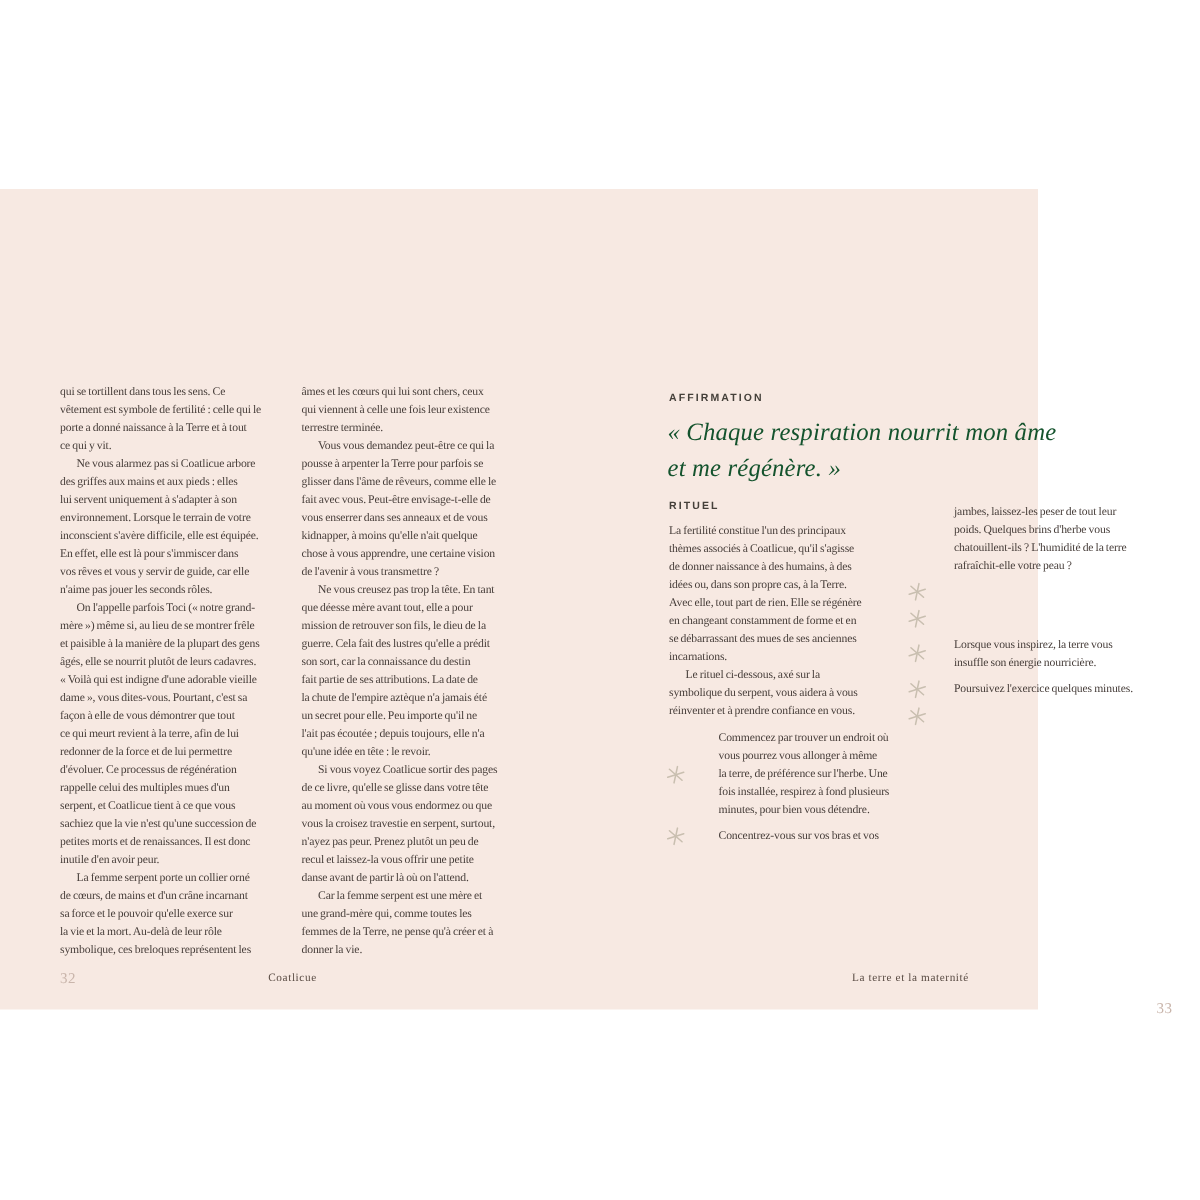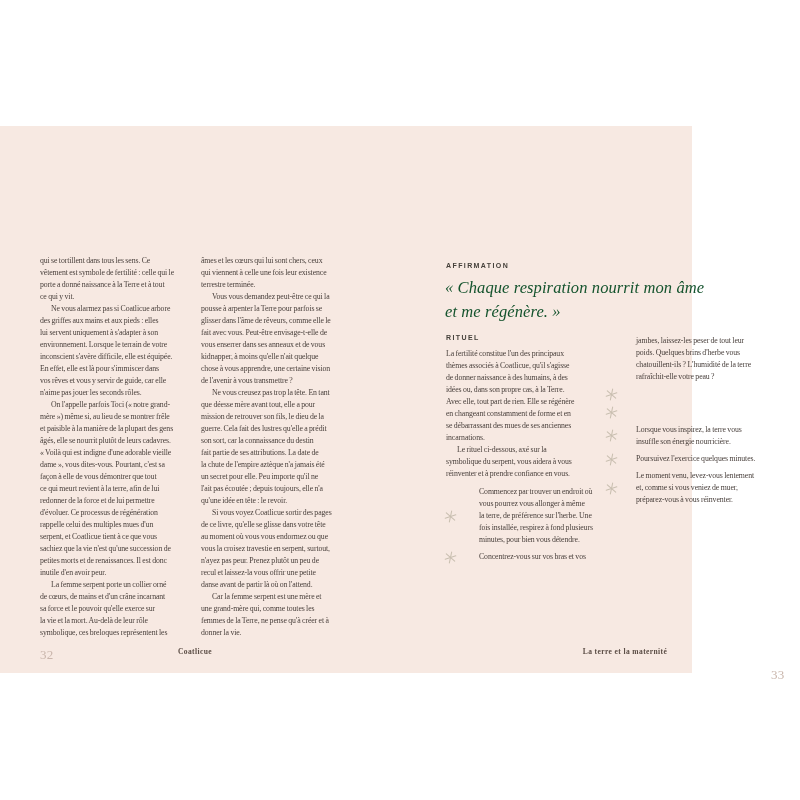--- a/index.html
+++ b/index.html
@@ -29,26 +29,25 @@
     color:#14532d;white-space:nowrap;letter-spacing:0.1px;
   }
   .step{display:flex;align-items:center;gap:13px;}
   .step-gap{margin-top:4.5px;}
   .steps-col1 .star-cell{width:22px;}
   .steps-col2 .star-cell{width:18px;}
   .star-cell{flex:0 0 auto;padding-top:0.5px;}
   .star-cell svg{display:block;}
   .step-lines{flex:0 0 auto;}
   .footer-page{
-    position:absolute;font-size:13px;color:#c9b5ab;letter-spacing:0.3px;
+    position:absolute;font-size:10px;color:#c9b5ab;letter-spacing:0.3px;
   }
   .footer-title{
     position:absolute;font-size:7.5px;color:#5a4c44;text-align:center;
     letter-spacing:0.4px;
-    font-weight:bold;
   }
 </style>
 </head>
 <body>
 
 <div class="spread">
 
   <div class="col" style="left:40px;top:129px;">
       <div class="line">qui se tortillent dans tous les sens. Ce</div>
       <div class="line">vêtement est symbole de fertilité : celle qui le</div>
@@ -243,24 +242,19 @@
       <div class="step step-gap">
         <div class="star-cell">
   <svg width="13" height="13" viewBox="0 0 20 20">
     <g stroke="#c9bfb0" stroke-width="1.6" stroke-linecap="round" transform="rotate(12 10 10)">
       <line x1="10" y1="1.5" x2="10" y2="18.5"></line>
       <line x1="2.5" y1="5.8" x2="17.5" y2="14.2"></line>
       <line x1="17.5" y1="5.8" x2="2.5" y2="14.2"></line>
     </g>
   </svg>
 </div>
-        <div class="step-lines">
-          <div class="line">Le moment venu, levez-vous lentement</div>
-          <div class="line">et, comme si vous veniez de muer,</div>
-          <div class="line">préparez-vous à vous réinventer.</div>
-        </div>
-      </div>
-    </div>
-
-  <div class="footer-title" style="left:470px;top:521px;width:310px;">La terre et la maternité</div>
+      </div>
+    </div>
+
+  <div class="footer-title" style="left:452px;top:521px;width:310px;">La terre et la maternité</div>
   <div class="footer-page" style="left:771px;top:541px;">33</div>
 
 </div>
 
 </body></html>

